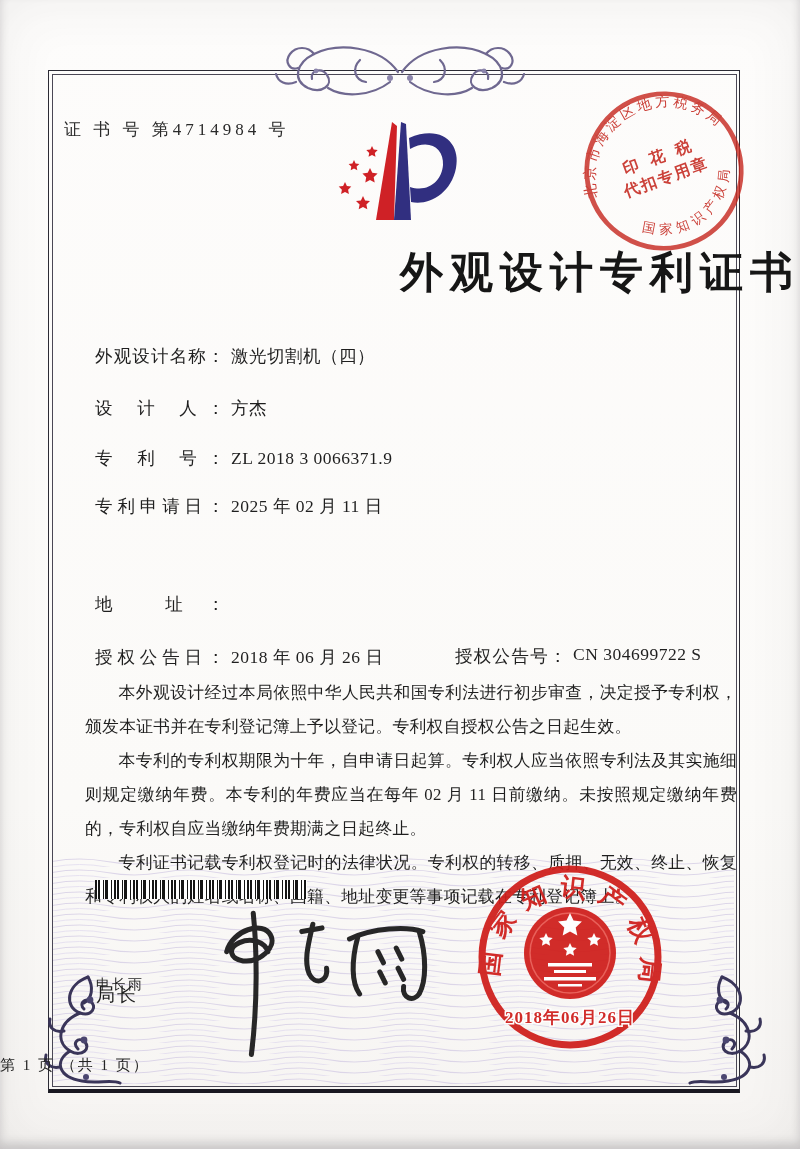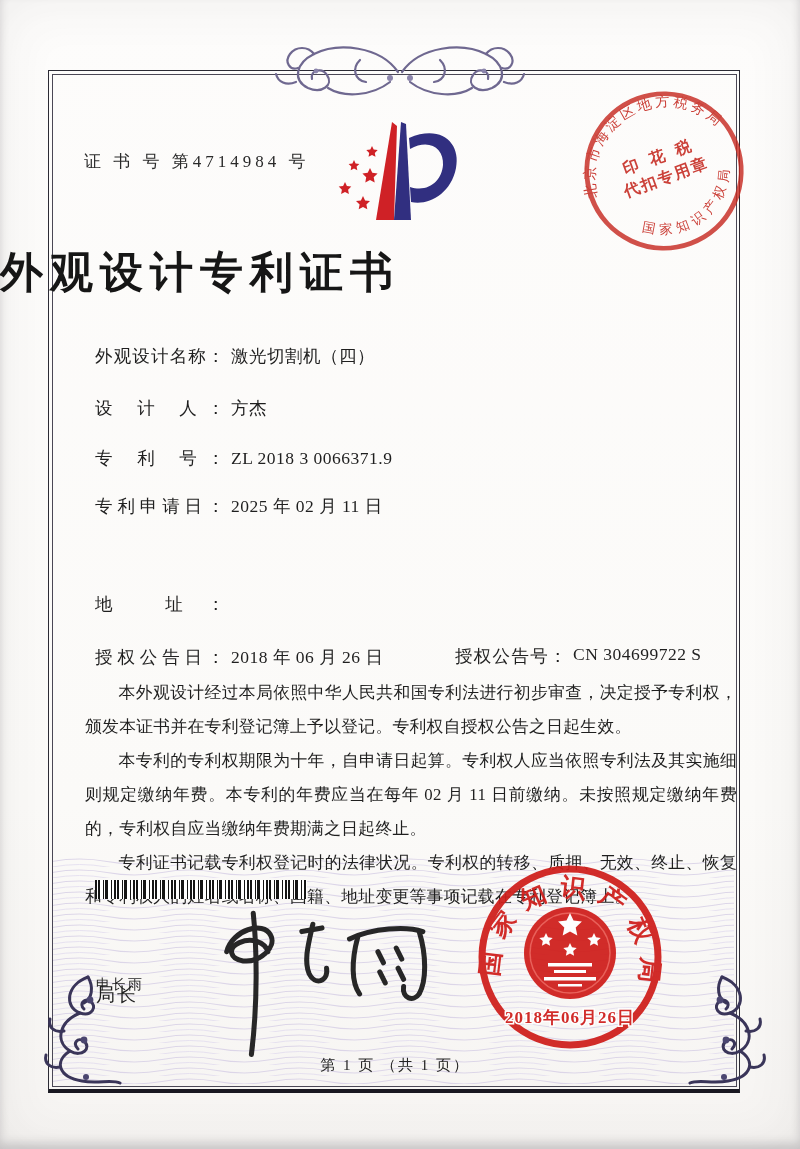--- a/index.html
+++ b/index.html
@@ -18,29 +18,29 @@
   
   .frame{
     position:absolute;left:48px;top:70px;width:690px;height:1018px;
     border:1.5px solid #2c2b35;border-bottom:4px solid #191821;
   }
   .frame-inner{position:absolute;inset:2.5px;border:1px solid #4a4755;}
   
   .waves{position:absolute;left:52px;top:856px;width:682px;height:228px;opacity:.75;}
   
   .certno{
-    position:absolute;left:84px;top:118px;font-size:17px;letter-spacing:4px;color:#2a2a2a;margin-top:32px;
+    position:absolute;left:64px;top:118px;font-size:17px;letter-spacing:4px;color:#2a2a2a;
   }
   
   .taxstamp{position:absolute;left:575px;top:82px;width:178px;height:178px;transform:rotate(-20deg);opacity:.88;}
   
   .logo{position:absolute;left:330px;top:110px;width:170px;height:128px;}
   
   .title{
-    position:absolute;left:0;top:244px;width:800px;text-align:left;
+    position:absolute;left:0;top:244px;width:800px;text-align:right;
     font-size:43px;font-weight:700;letter-spacing:7px;color:#161616;
   }
   
   .frow{position:absolute;left:95px;width:640px;font-size:17.5px;line-height:27px;display:flex;}
   .flabel{
     display:inline-block;width:130px;flex:0 0 130px;
     text-align:justify;text-align-last:justify;letter-spacing:.5px;
   }
   .fval{flex:1;padding-left:6px;letter-spacing:.5px;}
   .frow2{position:absolute;left:455px;width:300px;font-size:17.5px;display:flex;}
@@ -53,21 +53,21 @@
     position:absolute;left:95px;top:880px;width:212px;height:19px;
     background:repeating-linear-gradient(90deg,
       #141414 0 2px,#fff 2px 3px,#141414 3px 5px,#fff 5px 8px,
       #141414 8px 9px,#fff 9px 10px,#141414 10px 13px,#fff 13px 16px,
       #141414 16px 17px,#fff 17px 19px);
   }
   .officer-title{position:absolute;left:96px;top:935px;font-size:19px;letter-spacing:2px;font-family:"Liberation Sans","DejaVu Sans",sans-serif;margin-top:47px;}
   .officer-name{position:absolute;left:96px;top:976px;font-size:14px;letter-spacing:2px;font-family:Liberation Serif, serif;}
   .signature{position:absolute;left:212px;top:903px;width:220px;height:158px;}
   .seal{position:absolute;left:470px;top:857px;width:200px;height:200px;}
-  .footer{position:absolute;left:0;top:1056px;width:790px;text-align:center;font-size:15px;letter-spacing:2px;color:#242424;}
+  .footer{position:absolute;left:0;top:1056px;width:790px;text-align:left;font-size:15px;letter-spacing:2px;color:#242424;}
   .ornament{position:absolute;left:268px;top:38px;width:264px;height:64px;}
   .flourish{position:absolute;top:973px;width:92px;height:116px;}
   .flourish.fl-left{left:30px;}
   .flourish.fl-right{left:688px;transform:scaleX(-1);}
   svg text{font-family:"Liberation Serif","DejaVu Serif",serif;}
 </style>
 </head>
 <body>
 
 <div id="paper">

